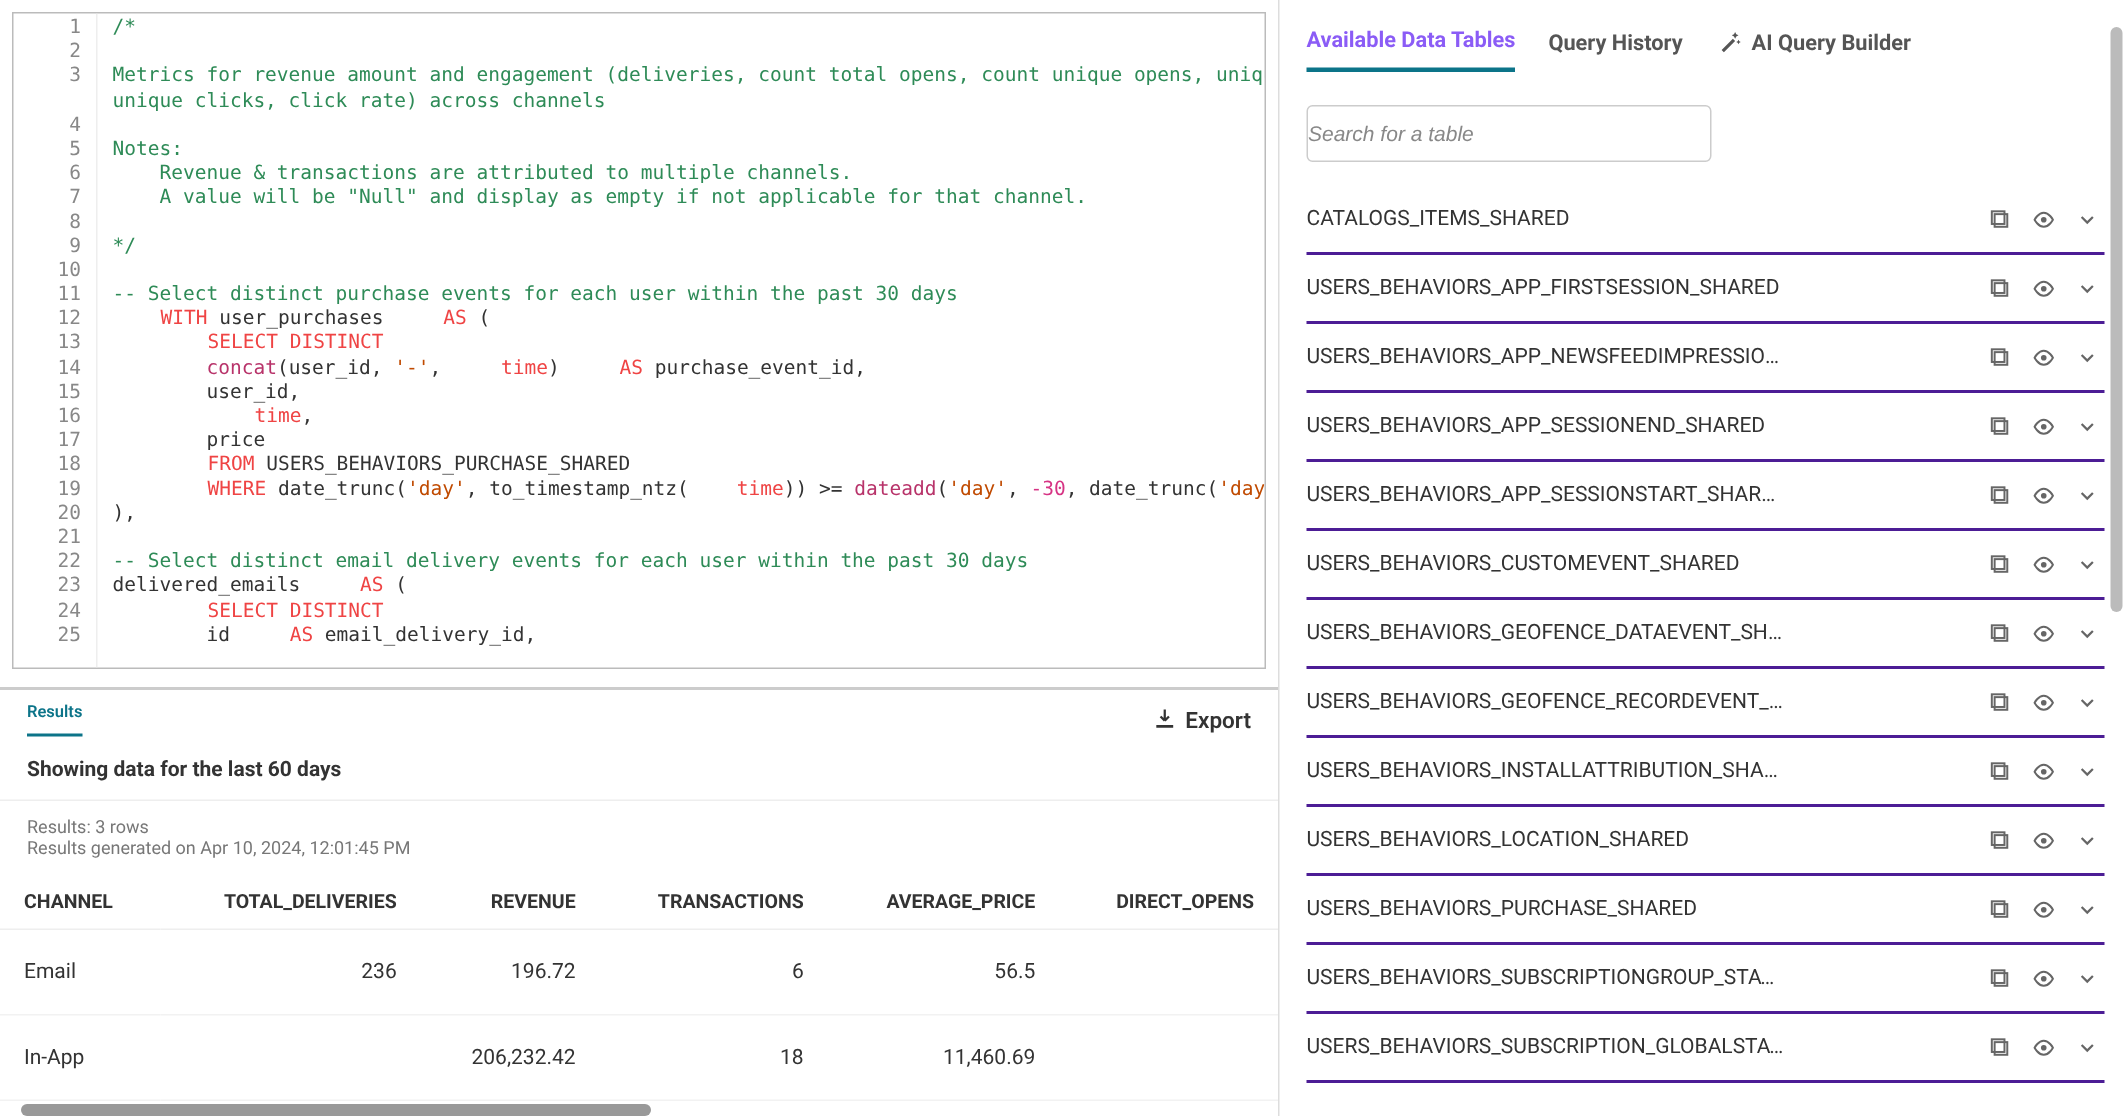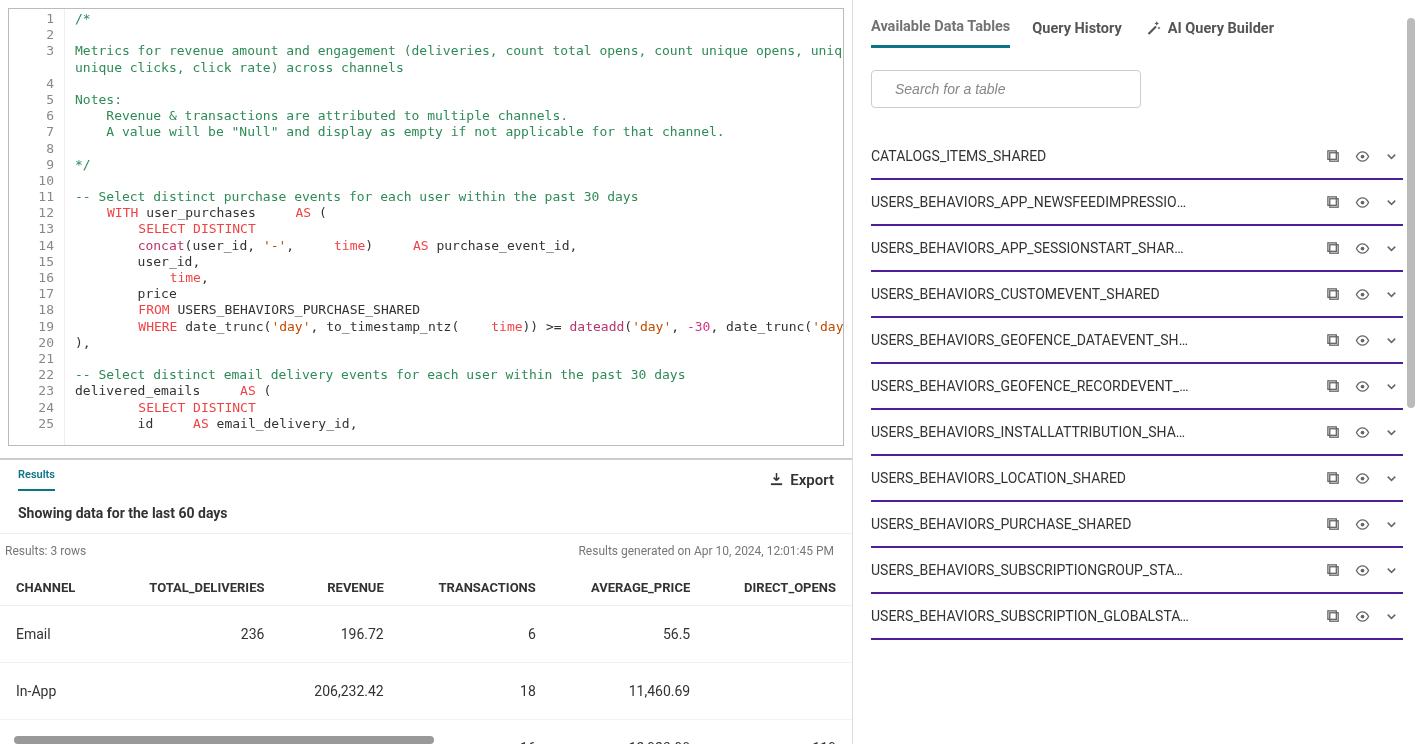--- a/index.html
+++ b/index.html
@@ -86,25 +86,26 @@
 }
 .export-btn svg { width: 15px; height: 15px; }
 .results-sub {
   padding: 14px 18px 6px 18px;
   font-weight: 700;
   font-size: 14px;
 }
 .results-meta {
   display: flex;
   justify-content: space-between;
-  padding: 10px 18px 4px 5px;
+  padding: 10px 18px 4px 18px;
   font-size: 12px;
   color: #777;
   border-top: 1px solid #eee;
   margin-top: 6px;
+  flex-direction: column;
 }
 
 .table-wrap {
   overflow: hidden;
   padding: 8px 0 0 0;
   position: relative;
 }
 .results-table {
   width: 100%;
   border-collapse: collapse;
@@ -147,35 +148,35 @@
   margin-bottom: 22px;
 }
 .right-tab {
   font-weight: 700;
   font-size: 14.5px;
   color: #555;
   cursor: pointer;
   padding-bottom: 10px;
 }
 .right-tab.active {
-  color: #737373;
+  color: #8b5cf6;
   border-bottom: 3px solid #0c7489;
 }
 .ai-tab { display: flex; align-items: center; gap: 6px; }
 .ai-tab svg { width: 18px; height: 18px; }
 
 .search-box {
   border: 1px solid #ccc;
   border-radius: 4px;
-  padding: 10px 23px;
+  padding: 10px 0;
   font-size: 14px;
   width: 270px;
   font-style: italic;
   color: #0f172a;
-  margin-bottom: 26px;
+  margin-bottom: 16px;
 }
 .search-box::placeholder { color: #888; font-style: italic; }
 
 .table-list { }
 .table-row {
   display: flex;
   align-items: center;
   justify-content: space-between;
   border-bottom: 2px solid #4c1d95;
   padding: 14px 4px 14px 0;
@@ -335,21 +336,65 @@
             </svg>
           </span>
           <span>
             <svg viewBox="0 0 16 16">
               <path d="M4 6l4 4 4-4" fill="none" stroke="currentColor" stroke-width="1.6"></path>
             </svg>
           </span>
         </div>
       </div>
       <div class="table-row">
+        <div class="table-name">USERS_BEHAVIORS_APP_FIRSTSESSION_SHARED</div>
+        <div class="table-actions">
+          <span>
+            <svg viewBox="0 0 16 16">
+              <rect x="4" y="4" width="9" height="9" fill="none" stroke="currentColor" stroke-width="1.4"></rect>
+              <rect x="2" y="2" width="9" height="9" fill="none" stroke="currentColor" stroke-width="1.4"></rect>
+            </svg>
+          </span>
+          <span>
+            <svg viewBox="0 0 16 16">
+              <path d="M8 3C4 3 1.5 8 1.5 8S4 13 8 13s6.5-5 6.5-5S12 3 8 3z" fill="none" stroke="currentColor" stroke-width="1.4"></path>
+              <circle cx="8" cy="8" r="2" fill="currentColor"></circle>
+            </svg>
+          </span>
+          <span>
+            <svg viewBox="0 0 16 16">
+              <path d="M4 6l4 4 4-4" fill="none" stroke="currentColor" stroke-width="1.6"></path>
+            </svg>
+          </span>
+        </div>
+      </div>
+      <div class="table-row">
         <div class="table-name">USERS_BEHAVIORS_APP_NEWSFEEDIMPRESSION_...</div>
+        <div class="table-actions">
+          <span>
+            <svg viewBox="0 0 16 16">
+              <rect x="4" y="4" width="9" height="9" fill="none" stroke="currentColor" stroke-width="1.4"></rect>
+              <rect x="2" y="2" width="9" height="9" fill="none" stroke="currentColor" stroke-width="1.4"></rect>
+            </svg>
+          </span>
+          <span>
+            <svg viewBox="0 0 16 16">
+              <path d="M8 3C4 3 1.5 8 1.5 8S4 13 8 13s6.5-5 6.5-5S12 3 8 3z" fill="none" stroke="currentColor" stroke-width="1.4"></path>
+              <circle cx="8" cy="8" r="2" fill="currentColor"></circle>
+            </svg>
+          </span>
+          <span>
+            <svg viewBox="0 0 16 16">
+              <path d="M4 6l4 4 4-4" fill="none" stroke="currentColor" stroke-width="1.6"></path>
+            </svg>
+          </span>
+        </div>
+      </div>
+      <div class="table-row">
+        <div class="table-name">USERS_BEHAVIORS_APP_SESSIONEND_SHARED</div>
         <div class="table-actions">
           <span>
             <svg viewBox="0 0 16 16">
               <rect x="4" y="4" width="9" height="9" fill="none" stroke="currentColor" stroke-width="1.4"></rect>
               <rect x="2" y="2" width="9" height="9" fill="none" stroke="currentColor" stroke-width="1.4"></rect>
             </svg>
           </span>
           <span>
             <svg viewBox="0 0 16 16">
               <path d="M8 3C4 3 1.5 8 1.5 8S4 13 8 13s6.5-5 6.5-5S12 3 8 3z" fill="none" stroke="currentColor" stroke-width="1.4"></path>

